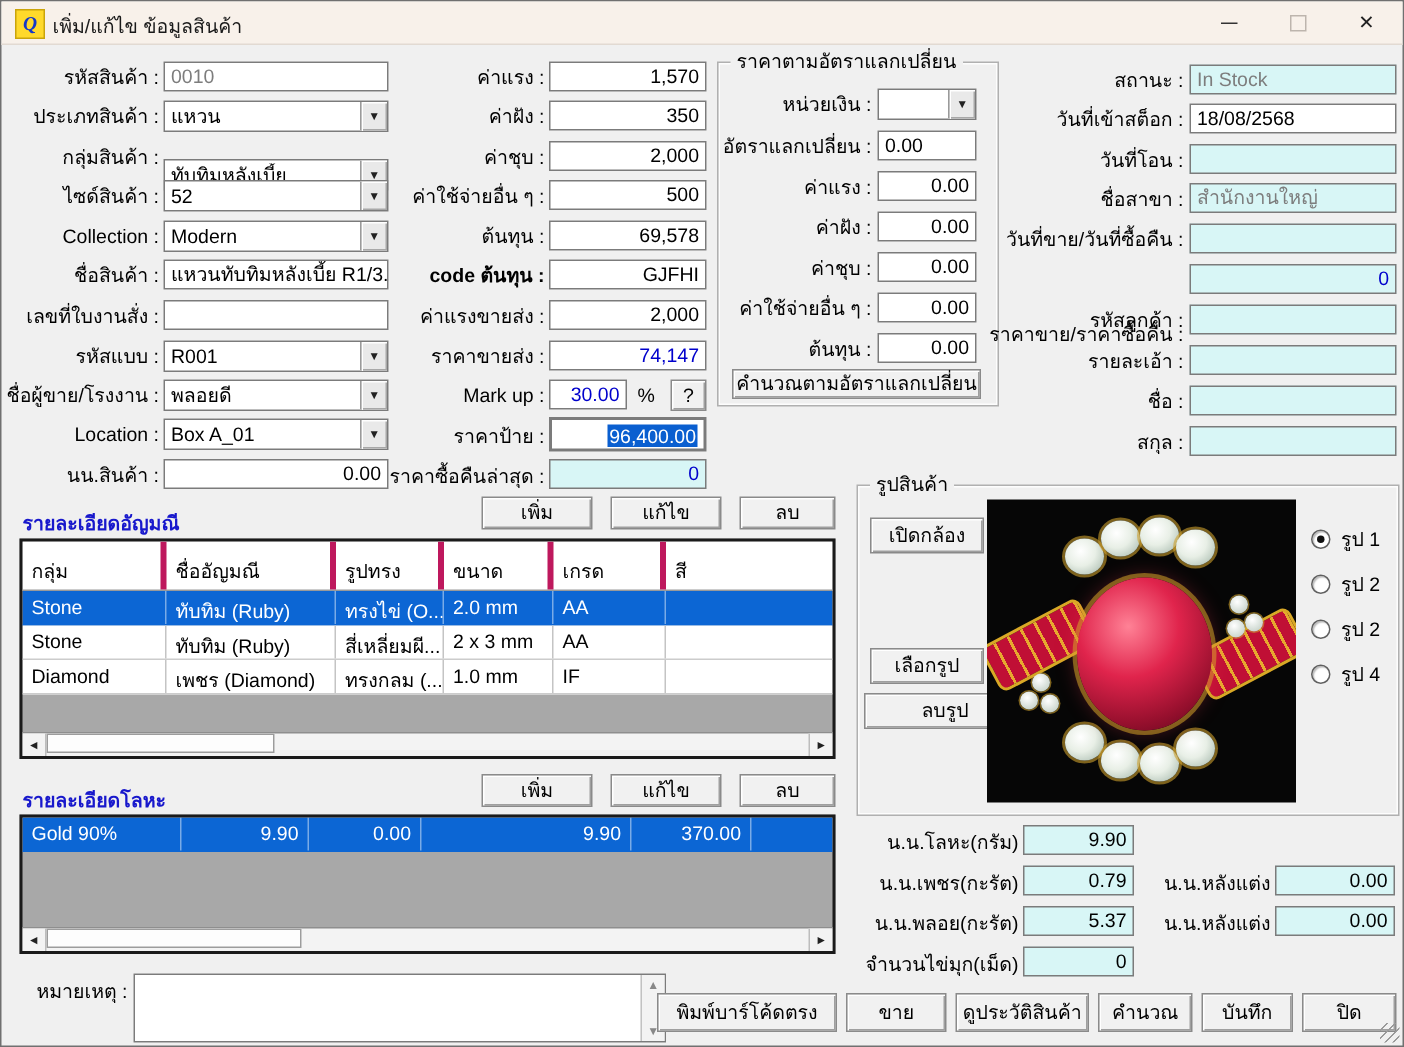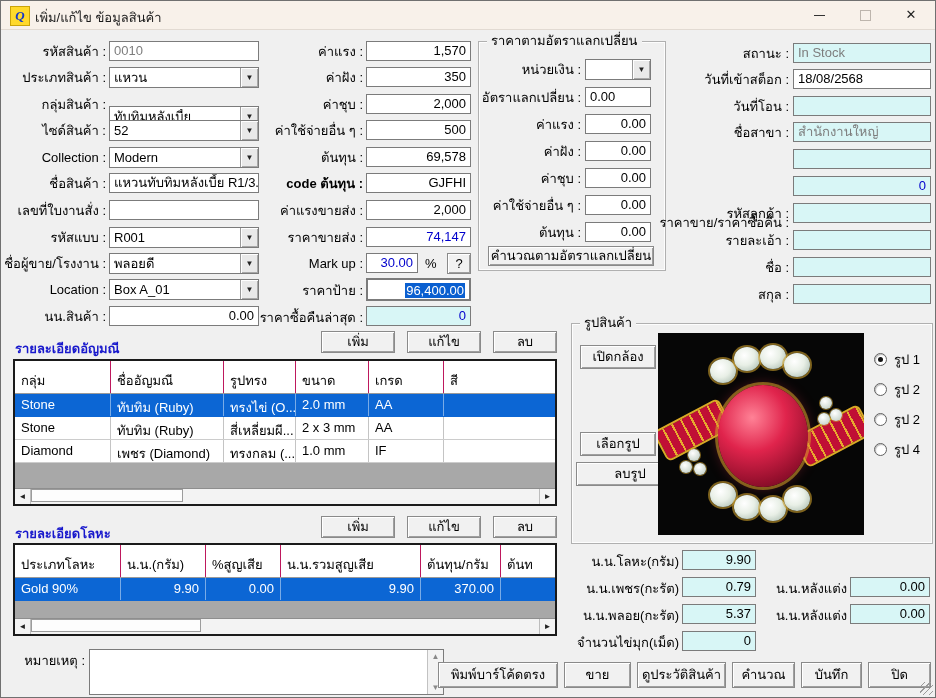--- a/index.html
+++ b/index.html
@@ -29,21 +29,21 @@
   .btn{position:absolute;background:#f1f1f1;border:1px solid #8a8a8a;box-sizing:border-box;
       box-shadow:inset 1px 1px 0 #ffffff,inset -1px -1px 0 #9f9f9f;text-align:center;cursor:default;white-space:nowrap;}
   
   .group{position:absolute;border:1px solid #b0b0b0;box-shadow:inset 0 0 0 1px #fdfdfd;}
   .group .legend{position:absolute;top:-9px;left:8px;background:#f0f0f0;padding:0 4px;line-height:16px;}
   
   .sect{position:absolute;color:#1818cc;font-weight:bold;}
   
   .table{position:absolute;border:2px solid #1a1a1a;background:#a8a8a8;box-sizing:border-box;overflow:hidden;}
   .thead{display:grid;background:#fff;height:32px;border-bottom:1px solid #9a9a9a;}
-  .th{padding:9px 6px 0 6px;border-right:1px solid #be185d;white-space:nowrap;overflow:hidden;box-sizing:border-box;}
+  .th{padding:9px 6px 0 6px;border-right:4px solid #be185d;white-space:nowrap;overflow:hidden;box-sizing:border-box;}
   .tr{display:grid;background:#fff;height:22px;border-bottom:1px solid #cccccc;}
   .tr.sel{background:#0c66d4;color:#fff;border-bottom:1px solid #0c66d4;}
   .td{padding:3px 6px 0 6px;border-right:1px solid #c4c4c4;white-space:nowrap;overflow:hidden;box-sizing:border-box;}
   .tr.sel .td{border-right:1px solid rgba(255,255,255,.45);}
   .td.r{text-align:right;}
   .hscroll{position:absolute;left:0;right:0;bottom:0;height:15px;background:#f3f3f3;border-top:1px solid #8e8e8e;display:flex;}
   .sbtn{width:15px;height:15px;background:#f3f3f3;border-right:1px solid #bdbdbd;text-align:center;font-size:8px;line-height:15px;color:#222;flex:none;}
   .sbtn.right{border-right:none;border-left:1px solid #bdbdbd;margin-left:auto;}
   .sthumb{height:13px;margin-top:0px;background:#fdfdfd;border:1px solid #9c9c9c;box-sizing:border-box;flex:none;}
   
@@ -203,20 +203,21 @@
 
   <div class="lbl" style="left:640px;top:69px;width:148px;">วันที่เข้าสต็อก :</div>
   <div class="tb" style="left:792px;top:68px;width:138px;">18/08/2568</div>
 
   <div class="lbl" style="left:640px;top:96px;width:148px;">วันที่โอน :</div>
   <div class="tb cyan" style="left:792px;top:95px;width:138px;"></div>
 
   <div class="lbl" style="left:640px;top:122px;width:148px;">ชื่อสาขา :</div>
   <div class="tb cyan gray-text" style="left:792px;top:121px;width:138px;">สำนักงานใหญ่</div>
 
+  <div class="lbl" style="left:640px;top:149px;width:148px;">วันที่ขาย/วันที่ซื้อคืน :</div>
   <div class="tb cyan" style="left:792px;top:148px;width:138px;"></div>
 
   <div class="lbl" style="left:640px;top:164px;width:148px;margin-top:48px;">ราคาขาย/ราคาซื้อคืน :</div>
   <div class="tb cyan num blue-text" style="left:792px;top:175px;width:138px;">0</div>
 
   <div class="lbl" style="left:640px;top:203px;width:148px;">รหัสลูกค้า :</div>
   <div class="tb cyan" style="left:792px;top:202px;width:138px;"></div>
 
   <div class="lbl" style="left:640px;top:230px;width:148px;">รายละเอ้า :</div>
   <div class="tb cyan" style="left:792px;top:229px;width:138px;"></div>
@@ -315,28 +316,20 @@
       <div class="radio-lbl">รูป 4</div>
     </div>
   </div>
 
   <div class="sect" style="left:14px;top:522px;">รายละเอียดโลหะ</div>
   <div class="btn" style="left:320px;top:515px;width:74px;height:22px;line-height:20px;">เพิ่ม</div>
   <div class="btn" style="left:406px;top:515px;width:74px;height:22px;line-height:20px;">แก้ไข</div>
   <div class="btn" style="left:492px;top:515px;width:64px;height:22px;line-height:20px;">ลบ</div>
 
   <div class="table" style="left:12px;top:542px;width:544px;height:93px;">
-    <div class="thead" style="grid-template-columns:106px 85px 75px 140px 80px 1fr;">
-      <div class="th">ประเภทโลหะ</div>
-      <div class="th">น.น.(กรัม)</div>
-      <div class="th">%สูญเสีย</div>
-      <div class="th">น.น.รวมสูญเสีย</div>
-      <div class="th">ต้นทุน/กรัม</div>
-      <div class="th" style="border-right:none;">ต้นท</div>
-    </div>
     <div class="tr sel" style="grid-template-columns:106px 85px 75px 140px 80px 1fr;">
       <div class="td">Gold 90%</div>
       <div class="td r">9.90</div>
       <div class="td r">0.00</div>
       <div class="td r">9.90</div>
       <div class="td r">370.00</div>
       <div class="td" style="border-right:none;"></div>
     </div>
     <div class="hscroll">
       <div class="sbtn">◄</div>

